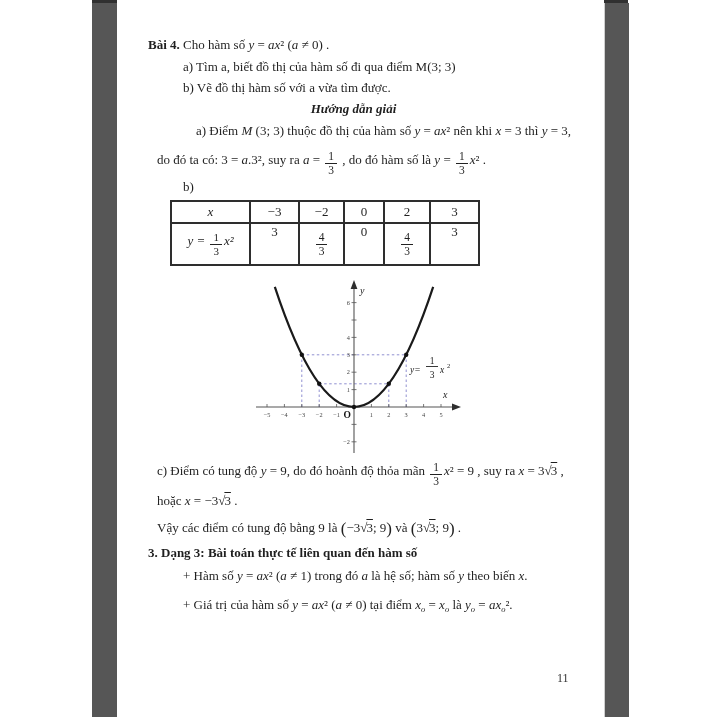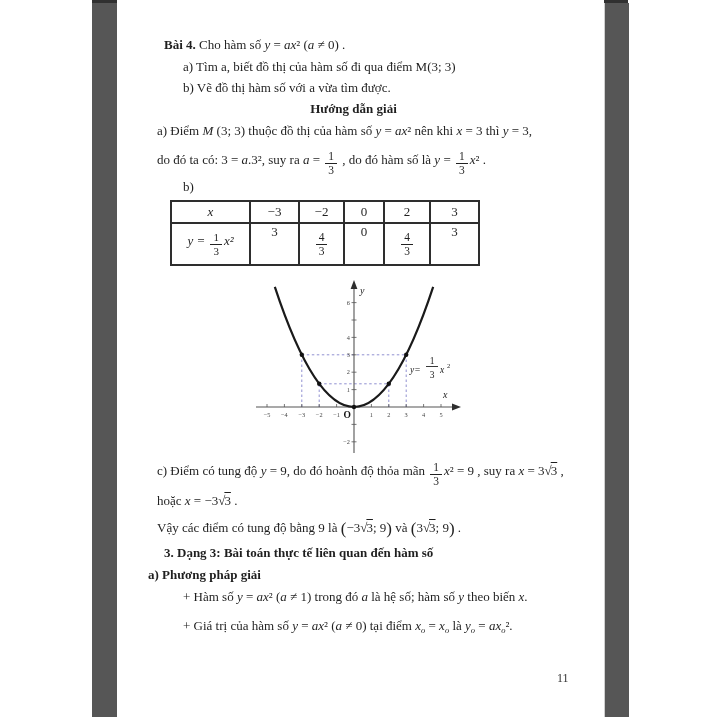--- a/index.html
+++ b/index.html
@@ -13,29 +13,29 @@
   .gutter.right{left:604px;width:24px;border-left:1px solid #cfcfcf;}
   .top-edge{position:absolute;left:92px;top:0;width:536px;height:3px;background:#303030;}
 
   .page{position:absolute;left:117px;top:0;width:487px;height:717px;background:#fff;
         font-size:13px;padding-top:34px;box-sizing:border-box;}
 
   .tl{line-height:21px;white-space:nowrap;}
   .l0{padding-left:31px;}
   .l1{padding-left:66px;}
   .l2{padding-left:40px;}
-  .lh17{line-height:17px;}.lh22{line-height:22px;margin-left:16px;}.lh23{line-height:23px;}
+  .lh17{line-height:17px;}.lh22{line-height:22px;}.lh23{line-height:23px;margin-left:39px;}
   .lh24{line-height:24px;}.lh25{line-height:33px;}.lh26{line-height:26px;font-family:Liberation Serif, serif;}
   .lh27{line-height:27px;}
   .tall{line-height:36px;}.tall32{line-height:32px;}
   .center{text-align:center;padding-right:14px;}
 
   .i{font-style:italic;}
   .b{font-weight:bold;}
-  .bi{font-weight:bold;}
+  .bi{font-weight:bold;font-style:italic;}
   .sub{font-size:8.5px;font-style:italic;vertical-align:-3px;}
   .big{font-size:17px;vertical-align:-2px;}
   .frac{display:inline-block;text-align:center;vertical-align:-10px;
         font-size:11.5px;line-height:1.12;margin:0 2px;}
   .frac .fn{display:block;border-bottom:1.2px solid #222;padding:0 3px;}
   .frac .fd{display:block;}
   .rad{white-space:nowrap;}
   .rad .rsym{letter-spacing:-1px;}
   .rad .rarg{text-decoration:overline;}
 
@@ -178,19 +178,18 @@
       <text x="190" y="96" class="eq it">x</text>
       <text x="197" y="91" class="eqs">2</text>
     </g>
   </svg>
 
   <div id="lines-bottom">
       <div class="tl l2 tall32"><span>c) Điểm có tung độ </span><span class="i">y</span><span> = 9, do đó hoành độ thỏa mãn </span><span class="frac"><span class="fn">1</span><span class="fd">3</span></span><span class="i">x</span><span>² = 9 , suy ra </span><span class="i">x</span><span> = 3</span><span class="rad"><span class="rsym">√</span><span class="rarg">3</span></span><span> ,</span></div>
       <div class="tl l2 lh26"><span>hoặc </span><span class="i">x</span><span> = −3</span><span class="rad"><span class="rsym">√</span><span class="rarg">3</span></span><span> .</span></div>
       <div class="tl l2 lh27"><span>Vậy các điểm có tung độ bằng 9 là </span><span class="big">(</span><span>−3</span><span class="rad"><span class="rsym">√</span><span class="rarg">3</span></span><span>; 9</span><span class="big">)</span><span> và </span><span class="big">(</span><span>3</span><span class="rad"><span class="rsym">√</span><span class="rarg">3</span></span><span>; 9</span><span class="big">)</span><span> .</span></div>
       <div class="tl l0 lh22"><span class="b">3. Dạng 3: Bài toán thực tế liên quan đến hàm số</span></div>
-      <div class="tl l0"><span class="b">a) Phương pháp giải</span></div>
       <div class="tl l1 lh24"><span>+ Hàm số </span><span class="i">y</span><span> = </span><span class="i">ax</span><span>² (</span><span class="i">a</span><span> ≠ 1)  trong đó </span><span class="i">a</span><span> là hệ số; hàm số </span><span class="i">y</span><span> theo biến </span><span class="i">x</span><span>.</span></div>
       <div class="tl l1 lh25"><span>+ Giá trị của hàm số </span><span class="i">y</span><span> = </span><span class="i">ax</span><span>² (</span><span class="i">a</span><span> ≠ 0) tại điểm </span><span class="i">x</span><span class="sub">o</span><span> = </span><span class="i">x</span><span class="sub">o</span><span> là </span><span class="i">y</span><span class="sub">o</span><span> = </span><span class="i">ax</span><span class="sub">o</span><span>².</span></div>
     </div>
 
   <div class="pageno">11</div>
 </div>
 
 </body></html>

